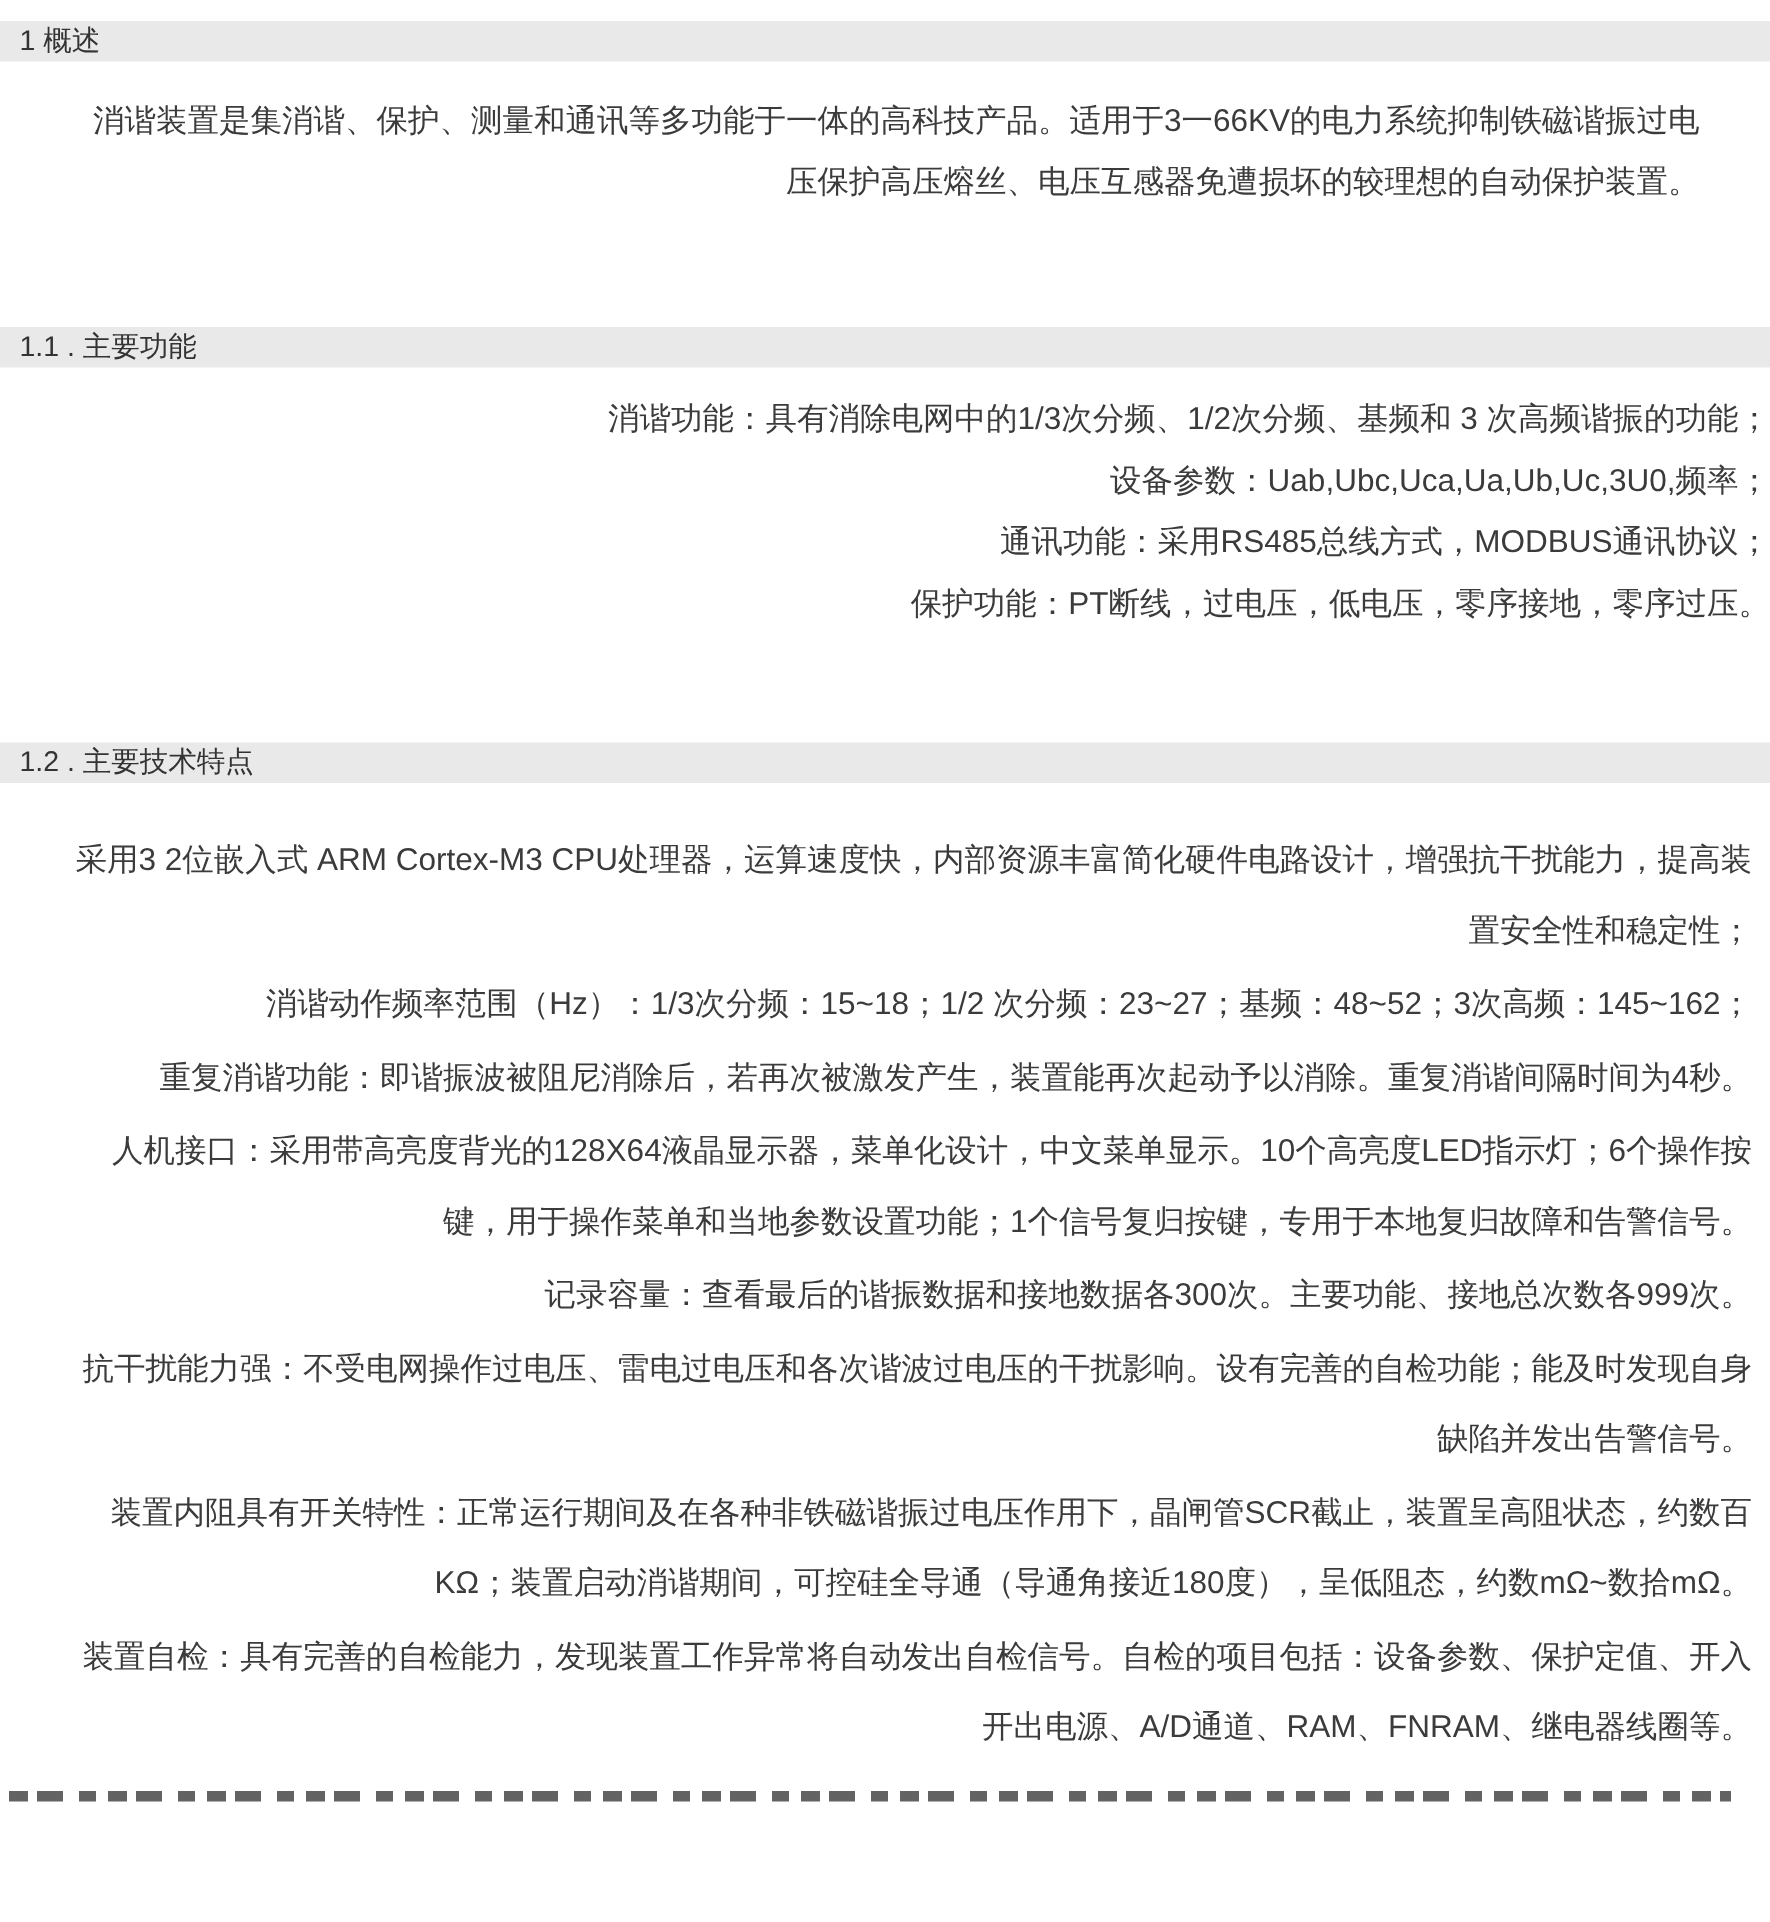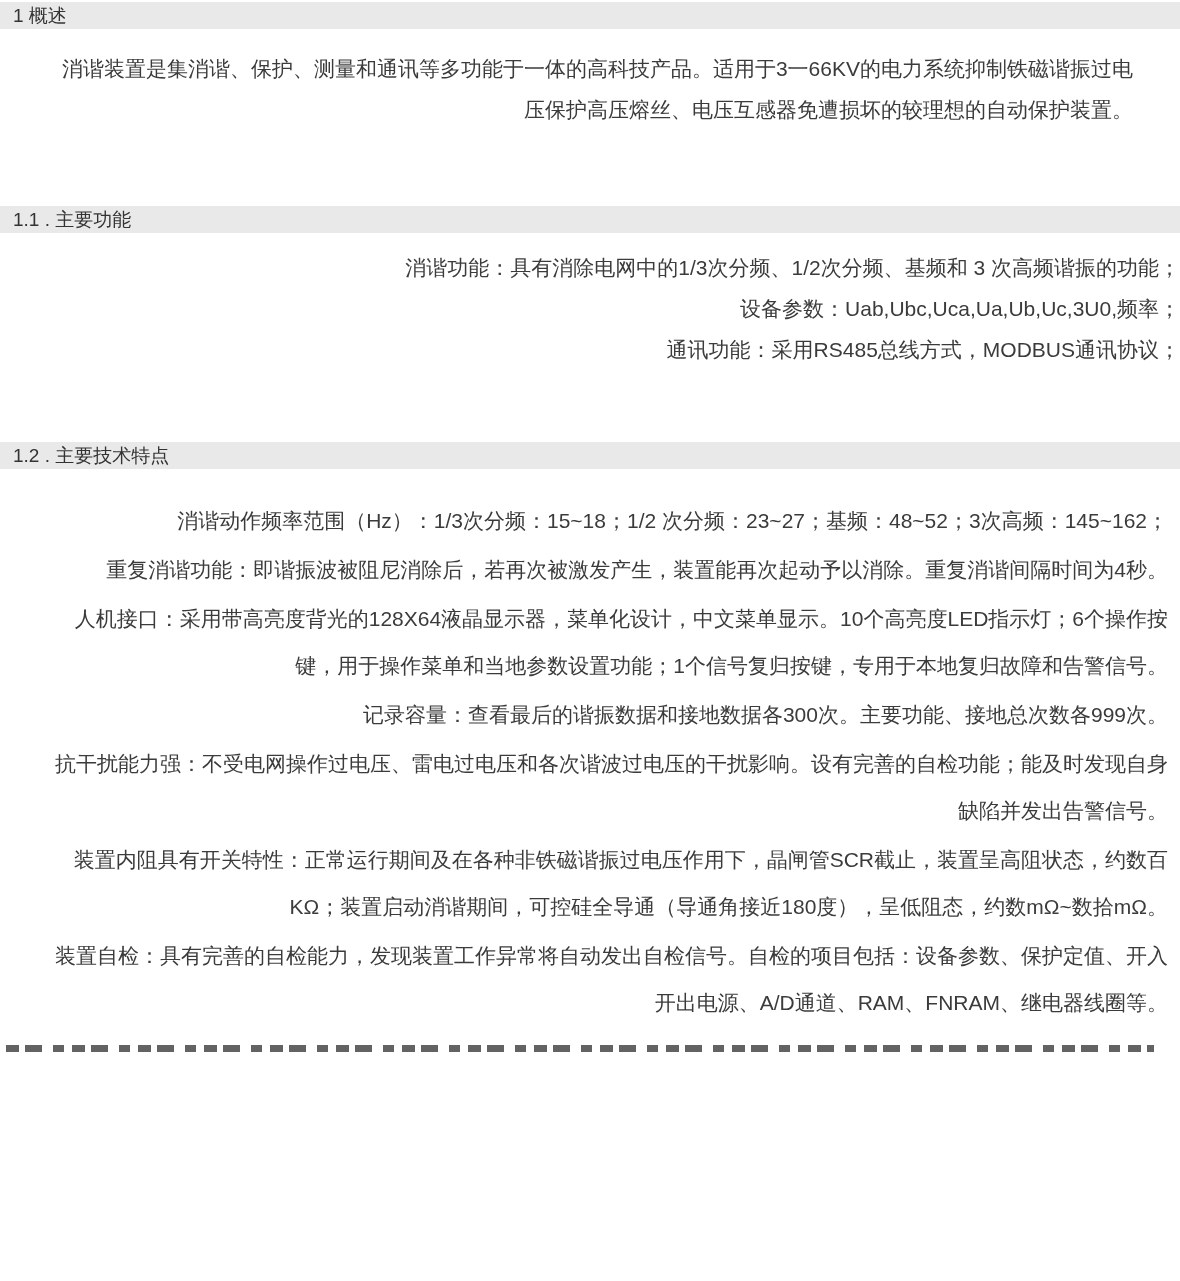--- a/index.html
+++ b/index.html
@@ -28,21 +28,21 @@
     font-size: 19px;
     font-weight: 400;
   }
   .para {
     font-size: 21px;
     margin: 0;
     text-align: right;
     word-break: break-word;
   }
   
-  .sec-0 { margin-top: 2px; }
+  .sec-0 { margin-top: 14px; }
   .sec-0 .para {
     margin: 19px 0 0 45px;
     max-width: 1088px;
     line-height: 41px;
   }
   
   .sec-1 { margin-top: 76px; }
   .sec-1 .para {
     margin: 0 0 19px 45px;
     line-height: 22px;
@@ -78,23 +78,25 @@
   <div id="sections">
       <section class="doc-section sec-0">
         <div class="sec-heading">1 概述</div>
         <p class="para">消谐装置是集消谐、保护、测量和通讯等多功能于一体的高科技产品。适用于3一66KV的电力系统抑制铁磁谐振过电压保护高压熔丝、电压互感器免遭损坏的较理想的自动保护装置。</p>
       </section>
       <section class="doc-section sec-1">
         <div class="sec-heading">1.1 . 主要功能</div>
         <p class="para">消谐功能：具有消除电网中的1/3次分频、1/2次分频、基频和 3 次高频谐振的功能；</p>
         <p class="para">设备参数：Uab,Ubc,Uca,Ua,Ub,Uc,3U0,频率；</p>
         <p class="para">通讯功能：采用RS485总线方式，MODBUS通讯协议；</p>
+        <p class="para">保护功能：PT断线，过电压，低电压，零序接地，零序过压。</p>
       </section>
       <section class="doc-section sec-2">
         <div class="sec-heading">1.2 . 主要技术特点</div>
+        <p class="para">采用3 2位嵌入式 ARM Cortex-M3 CPU处理器，运算速度快，内部资源丰富简化硬件电路设计，增强抗干扰能力，提高装置安全性和稳定性；</p>
         <p class="para">消谐动作频率范围（Hz）：1/3次分频：15~18；1/2 次分频：23~27；基频：48~52；3次高频：145~162；</p>
         <p class="para">重复消谐功能：即谐振波被阻尼消除后，若再次被激发产生，装置能再次起动予以消除。重复消谐间隔时间为4秒。</p>
         <p class="para">人机接口：采用带高亮度背光的128X64液晶显示器，菜单化设计，中文菜单显示。10个高亮度LED指示灯；6个操作按键，用于操作菜单和当地参数设置功能；1个信号复归按键，专用于本地复归故障和告警信号。</p>
         <p class="para">记录容量：查看最后的谐振数据和接地数据各300次。主要功能、接地总次数各999次。</p>
         <p class="para">抗干扰能力强：不受电网操作过电压、雷电过电压和各次谐波过电压的干扰影响。设有完善的自检功能；能及时发现自身缺陷并发出告警信号。</p>
         <p class="para">装置内阻具有开关特性：正常运行期间及在各种非铁磁谐振过电压作用下，晶闸管SCR截止，装置呈高阻状态，约数百KΩ；装置启动消谐期间，可控硅全导通（导通角接近180度），呈低阻态，约数mΩ~数拾mΩ。</p>
         <p class="para">装置自检：具有完善的自检能力，发现装置工作异常将自动发出自检信号。自检的项目包括：设备参数、保护定值、开入开出电源、A/D通道、RAM、FNRAM、继电器线圈等。</p>
       </section>
     </div>
   <div class="cutoff-row"></div>

